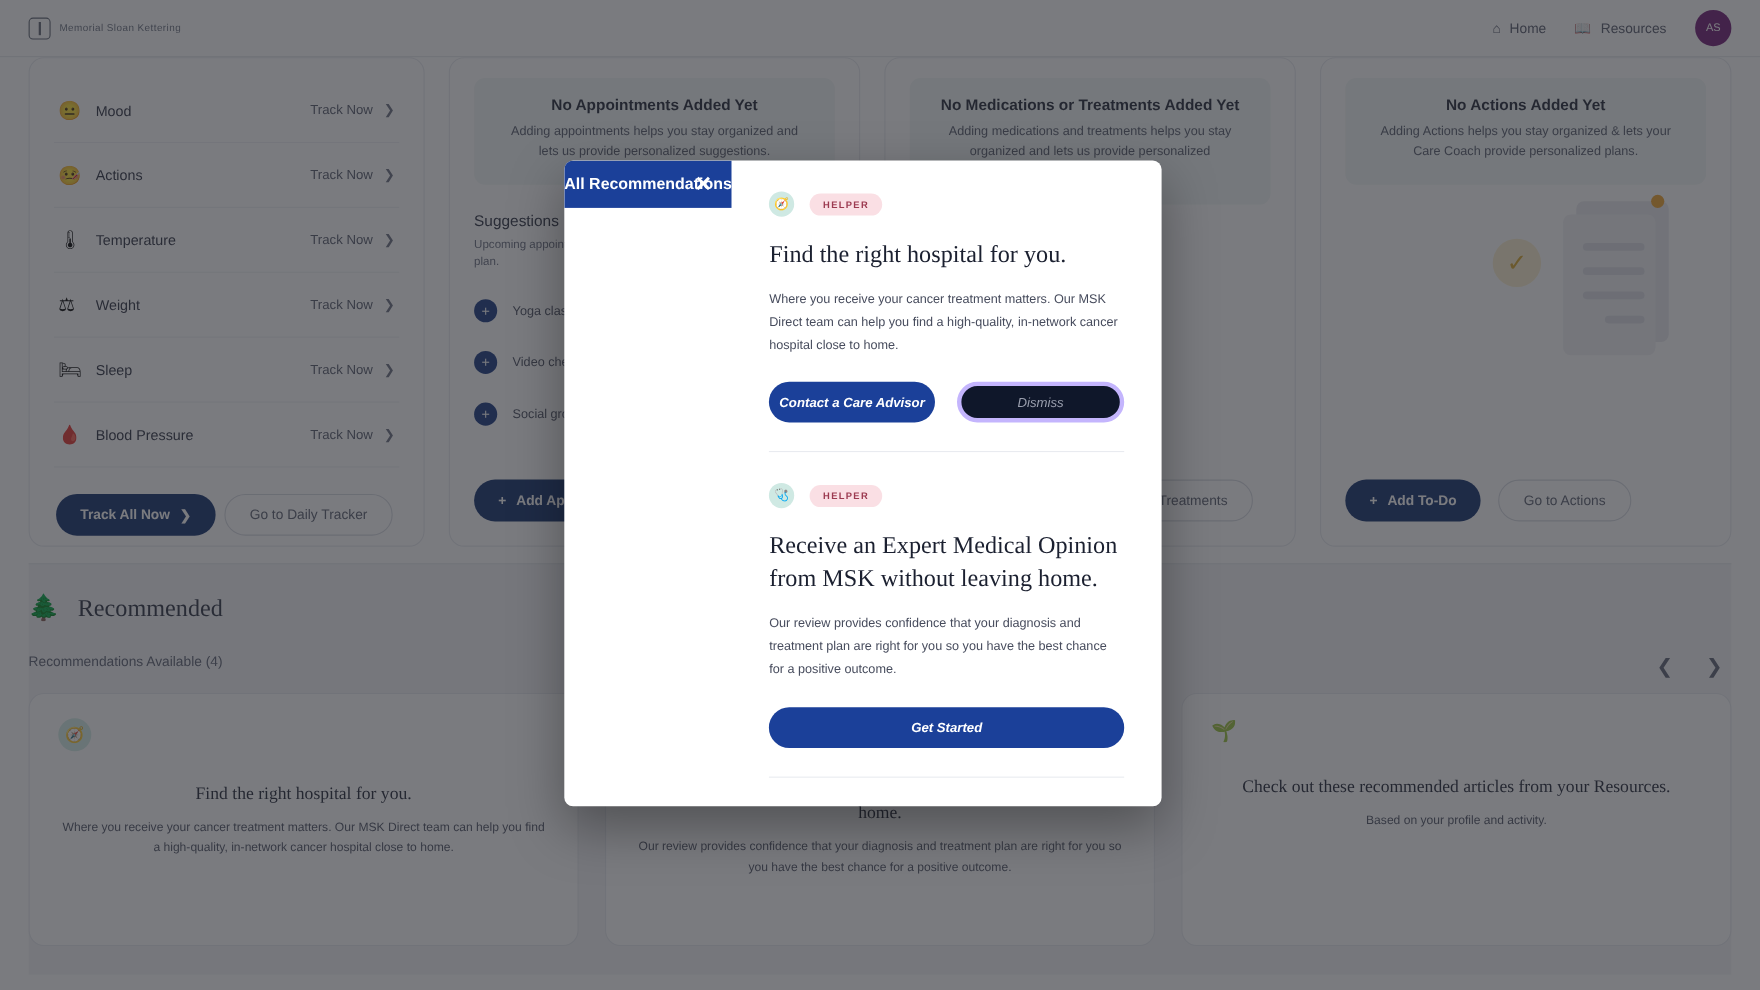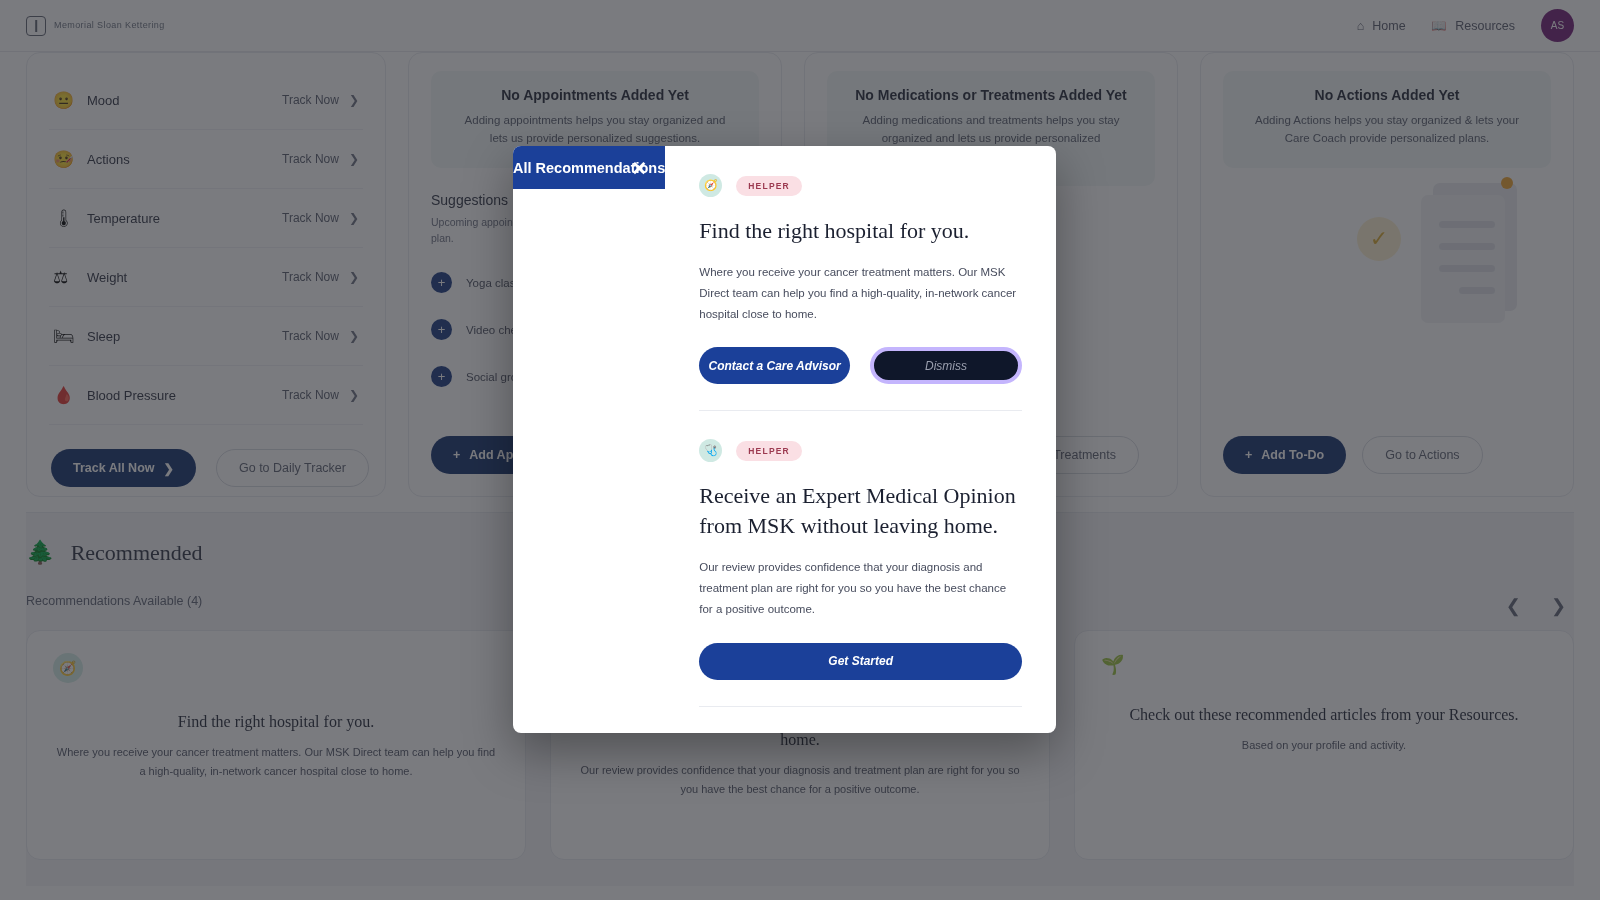--- a/index.html
+++ b/index.html
@@ -69,21 +69,21 @@
   }
   .track-row:last-of-type { border-bottom: none; }
   .track-emoji { width: 34px; font-size: 17px; }
   .track-label { font-size: 13px; color: #2c3040; }
   .track-link {
     margin-left: auto; font-size: 12px; color: #555a6b;
     display: flex; align-items: center; gap: 10px;
   }
   .chev { font-size: 12px; color: #6b7080; }
 
-  .btn-row { display: flex; gap: 20px; margin-top: 24px; padding: 0 2px; }
+  .btn-row { display: flex; gap: 8px; margin-top: 24px; padding: 0 2px; }
   .btn {
     height: 38px; border-radius: 19px; display: flex; align-items: center;
     justify-content: center; gap: 9px; font-size: 12.5px; font-weight: 700;
     padding: 0 22px; white-space: nowrap;
   }
   .btn.primary { background: #0f2d6b; color: #fff; }
   .btn.ghost { background: #fff; color: #5b6070; border: 1px solid #d6d9e0; font-weight: 400; }
 
   
   .empty-box {

